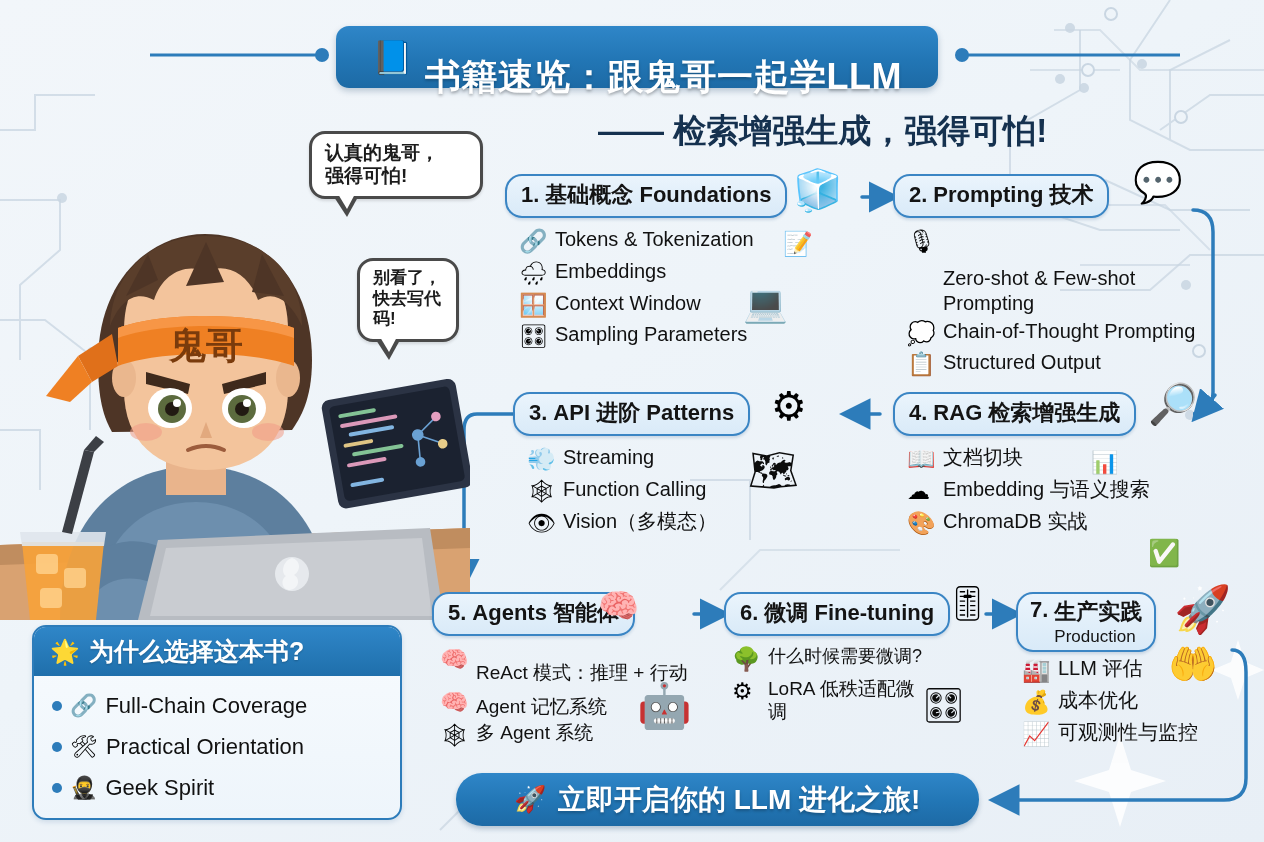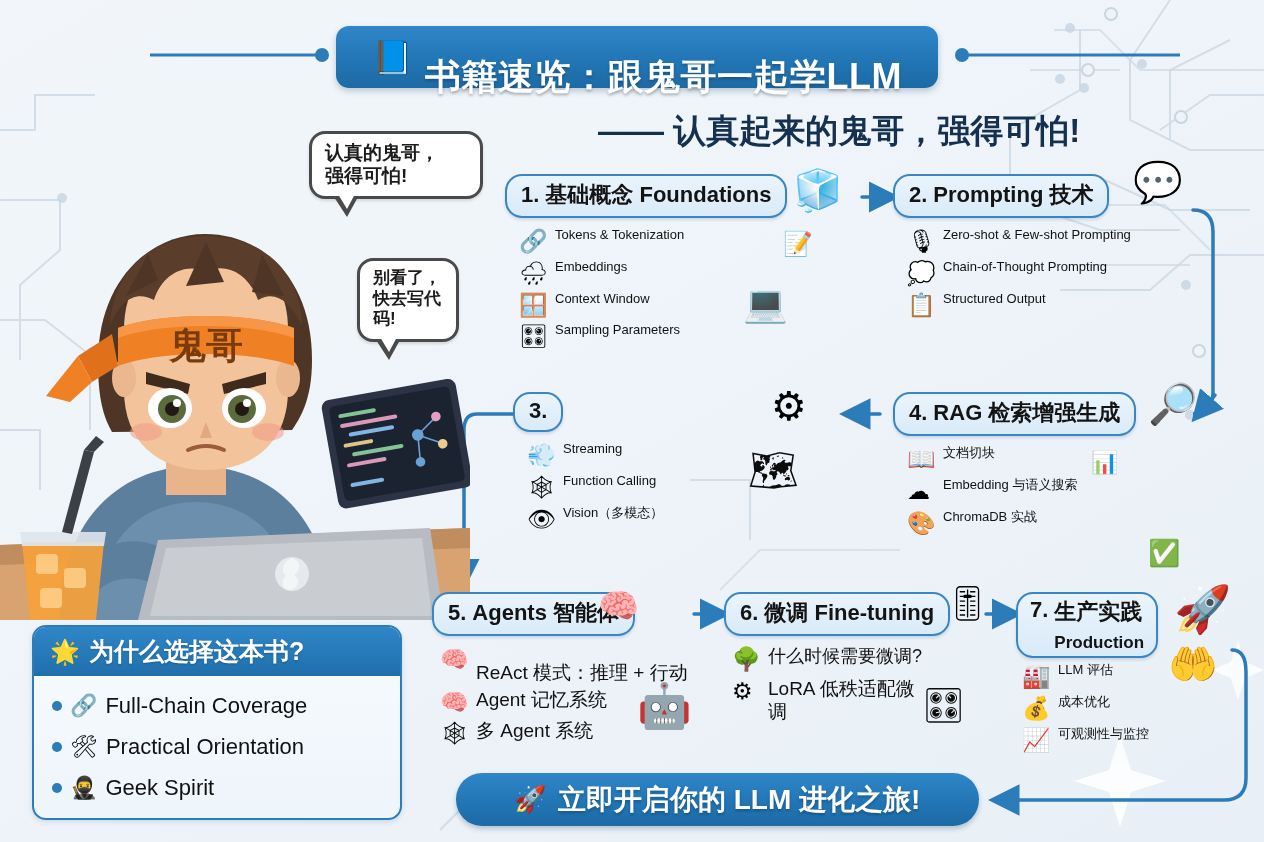--- a/index.html
+++ b/index.html
@@ -71,33 +71,33 @@
     display: inline-flex; align-items: center; gap: 6px;
     background: linear-gradient(180deg,#eaf4fc 0%,#d9eaf8 100%);
     border: 2px solid #3a85c4; border-radius: 17px;
     padding: 4px 14px 6px; box-shadow: 0 2px 3px rgba(40,90,140,.18);
     position: relative; z-index: 3;
   }
   .card-head .h-text {
     font-size: 22px; font-weight: bold; color: #141414; white-space: nowrap;
   }
   .card-head .h-sub {
-    font-size: 17px; font-weight: bold; color: #141414;
-    display: block; line-height: 1.0; margin-top: 7px;
+    font-size: 17px; font-weight: normal; color: #141414;
+    display: block; line-height: 1.0; margin-top: 1px;
   }
   .head-emoji {
     position: absolute; font-size: 40px; line-height: 1; z-index: 4;
     pointer-events: none;
   }
   .items { margin-top: 9px; padding-left: 14px; }
   .item {
     display: flex; align-items: flex-start; gap: 8px; margin-bottom: 3px;
   }
   .item .i-icon { font-size: 23px; line-height: 1.25; flex: 0 0 auto; width: 28px; }
-  .item .i-text { font-size: 13px; color: #111; line-height: 1.24; }
+  .item .i-text { font-size: 20px; color: #111; line-height: 1.24; }
   .deco { position: absolute; font-size: 30px; line-height: 1; opacity: .95; }
 
   
   .why-card {
     position: absolute; left: 32px; top: 625px; width: 370px; height: 195px;
     border: 2px solid #2d7cba; border-radius: 14px; overflow: hidden;
     background: linear-gradient(180deg,#f7fbfe 0%,#eef5fb 100%);
     box-shadow: 0 2px 5px rgba(40,90,140,.16);
   }
   .why-head {
@@ -214,21 +214,21 @@
 
       <path d="M1232,650 Q1246,650 1246,672 L1246,778 Q1246,800 1224,800 L995,800" marker-end="url(#ar)"></path>
     </g>
   </svg>
 
   <div class="title-banner">
     <span class="t-icon">📘</span>
     <span class="t-text">书籍速览：跟鬼哥一起学LLM</span>
   </div>
 
-  <div class="subtitle">—— 认真起来的鬼哥，强得可怕!</div>
+  <div class="subtitle">—— 检索增强生成，强得可怕!</div>
 
   <svg class="character" viewBox="0 0 470 470">
 
     <path d="M0,395 L470,378 L470,470 L0,470 Z" fill="#d9a271"></path>
     <path d="M0,395 L470,378 L470,398 L0,415 Z" fill="#c08d5f"></path>
 
     <path d="M60,470 C60,370 120,316 196,316 C272,316 330,368 332,470 Z" fill="#5d7f9e"></path>
     <path d="M96,470 C96,392 140,352 196,352 C252,352 296,392 296,470 Z" fill="#6d8fae"></path>
 
     <path d="M166,300 L226,300 L226,345 L166,345 Z" fill="#e9b48c"></path>
@@ -353,36 +353,37 @@
 
   <div class="card" style="left:893px; top:174px; width:340px;">
     <div class="card-head">
       <span class="h-text">2.</span>
       <span class="h-text">Prompting 技术</span>
     </div>
     <span class="head-emoji" style="left:240px; top:-12px;">💬</span>
     <div class="items">
       <div class="item">
         <span class="i-icon">🎙</span>
-        <span class="i-text" style="max-width:250px;">Zero-shot &amp; Few-shot Prompting</span>
+        <span class="i-text" style="max-width:250px;margin-top:39px;">Zero-shot &amp; Few-shot Prompting</span>
       </div>
       <div class="item">
         <span class="i-icon">💭</span>
         <span class="i-text">Chain-of-Thought Prompting</span>
       </div>
       <div class="item">
         <span class="i-icon">📋</span>
         <span class="i-text">Structured Output</span>
       </div>
     </div>
   </div>
 
   <div class="card" style="left:513px; top:392px; width:350px;">
     <div class="card-head">
       <span class="h-text">3.</span>
+      <span class="h-text">API 进阶 Patterns</span>
     </div>
     <span class="head-emoji" style="left:258px; top:-6px;">⚙</span>
     <div class="items">
       <div class="item">
         <span class="i-icon">💨</span>
         <span class="i-text">Streaming</span>
       </div>
       <div class="item">
         <span class="i-icon">🕸</span>
         <span class="i-text">Function Calling</span>
@@ -425,21 +426,21 @@
       <span class="h-text">Agents 智能体</span>
     </div>
     <span class="head-emoji" style="left:166px; top:-3px; font-size:33px;">🧠</span>
     <div class="items" style="padding-left:8px;">
       <div class="item">
         <span class="i-icon">🧠</span>
         <span class="i-text" style="font-size:19px;margin-top:16px;">ReAct 模式：推理 + 行动</span>
       </div>
       <div class="item">
         <span class="i-icon">🧠</span>
-        <span class="i-text" style="font-size:19px;">Agent 记忆系统</span>
+        <span class="i-text" style="font-size:19px;margin-top:7px;">Agent 记忆系统</span>
       </div>
       <div class="item">
         <span class="i-icon">🕸</span>
         <span class="i-text" style="font-size:19px;text-align:center;">多 Agent 系统</span>
       </div>
     </div>
     <span class="deco" style="left:205px; top:92px; font-size:44px;">🤖</span>
   </div>
 
   <div class="card" style="left:724px; top:592px; width:265px;">

